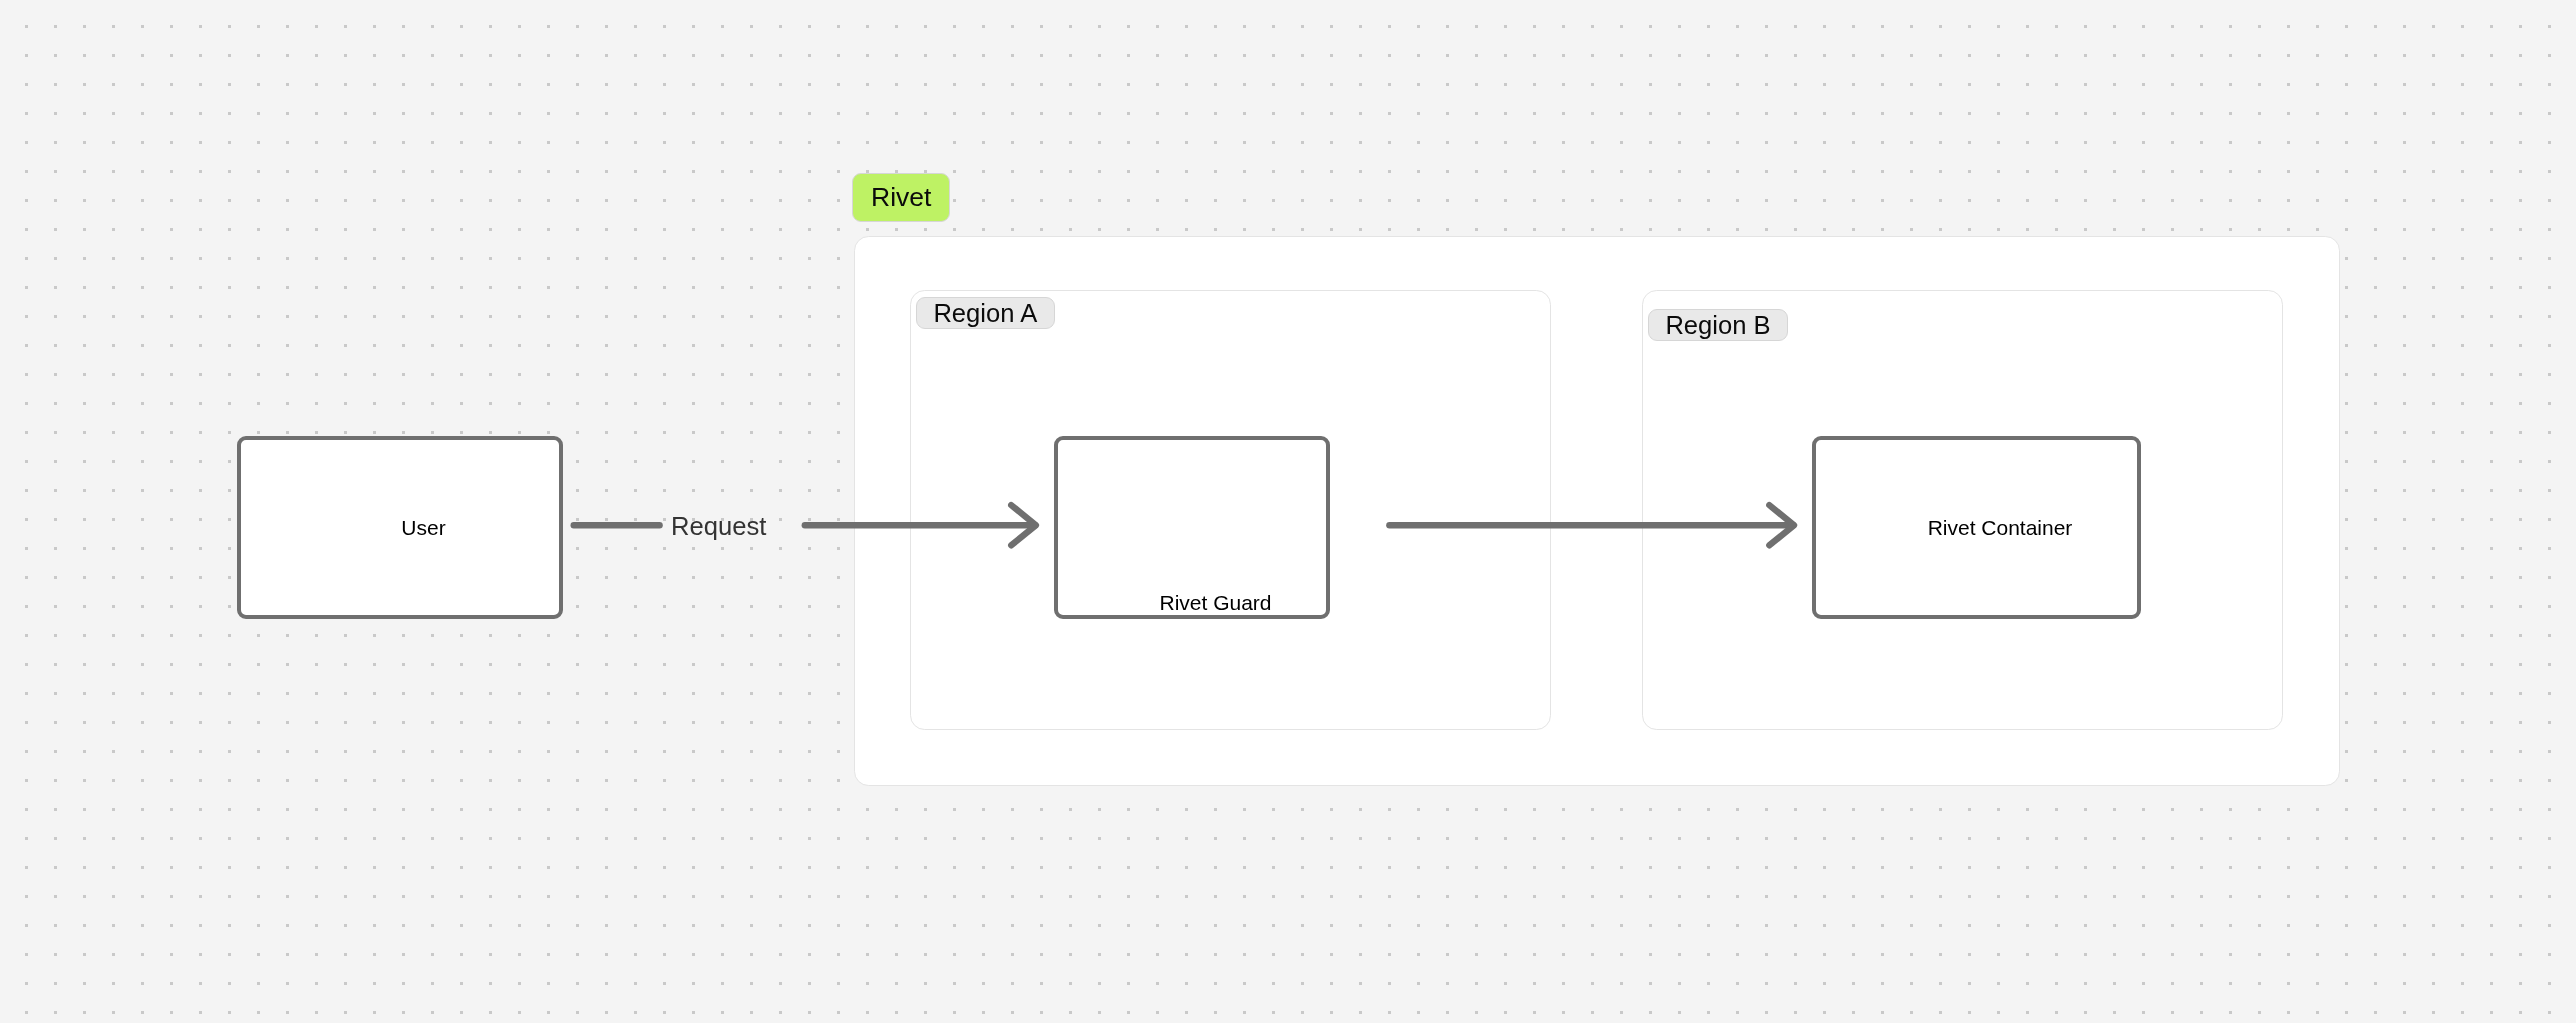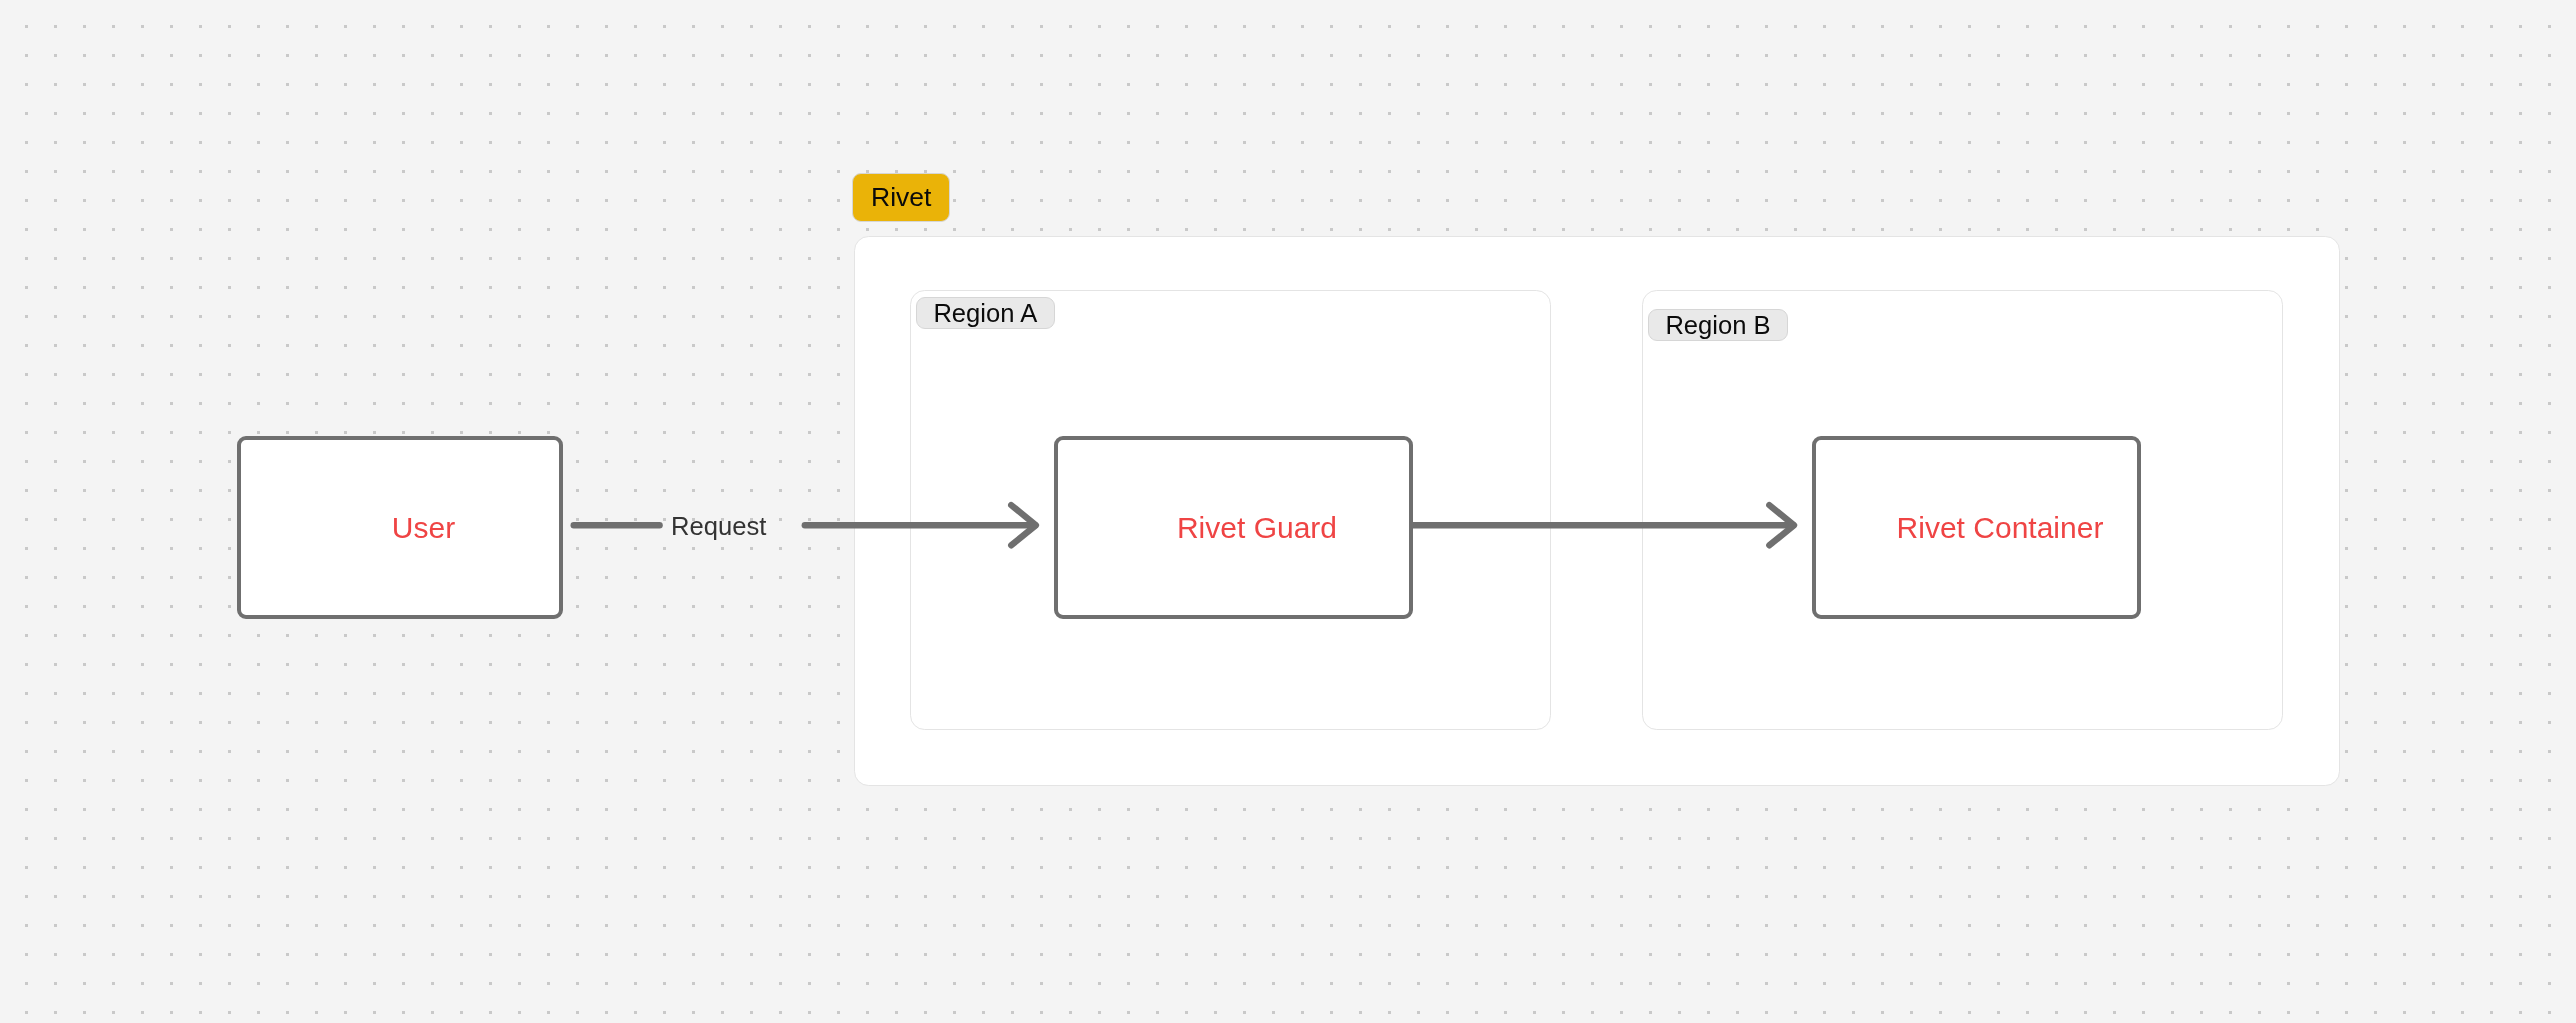--- a/index.html
+++ b/index.html
@@ -37,21 +37,21 @@
   }
 
   .group-outer-label {
     position: absolute;
     left: 852px;
     top: 173px;
     height: 49px;
     padding: 16px 18px;
     display: flex;
     align-items: center;
-    background: #eab308;
+    background: #bef264;
     border: 1.4px solid #d6d6d6;
     border-radius: 9px;
     font-size: 26.5px;
     color: #0b0b0b;
     white-space: nowrap;
   }
 
   
   .group-region {
     position: absolute;
@@ -86,28 +86,28 @@
   
   .node {
     position: absolute;
     height: 183px;
     background: #ffffff;
     border: 4.6px solid #6f6f6f;
     border-radius: 9px;
     display: flex;
     align-items: center;
     justify-content: center;
-    font-size: 30px;
-    color: #ef4444;
+    font-size: 21px;
+    color: #000000;
     white-space: nowrap;
     padding-left: 47px;
   }
 
   .node-user      { left: 237px;  top: 436px; width: 326px; }
-  .node-guard     { left: 1054px; top: 436px; width: 359px; }
+  .node-guard     { left: 1054px; top: 436px; width: 276px; align-items: flex-end; }
   .node-container { left: 1812px; top: 436px; width: 329px; }
 
   
   .edge-svg {
     position: absolute;
     left: 0;
     top: 0;
     width: 2576px;
     height: 1023px;
     overflow: visible;

